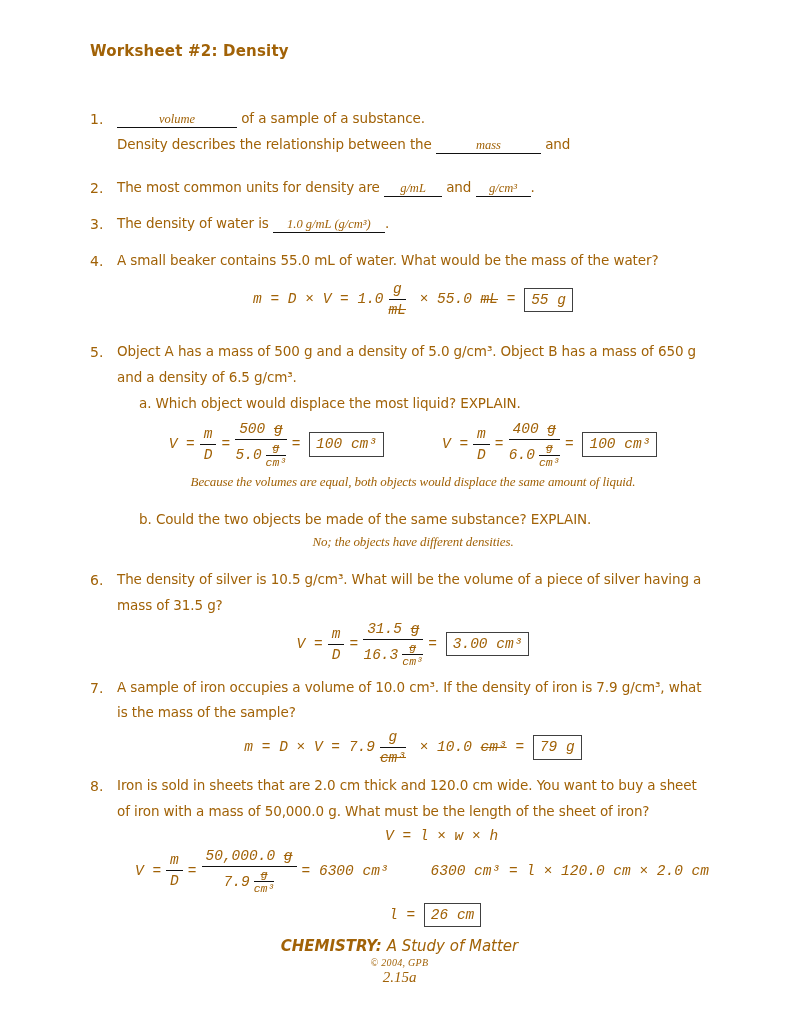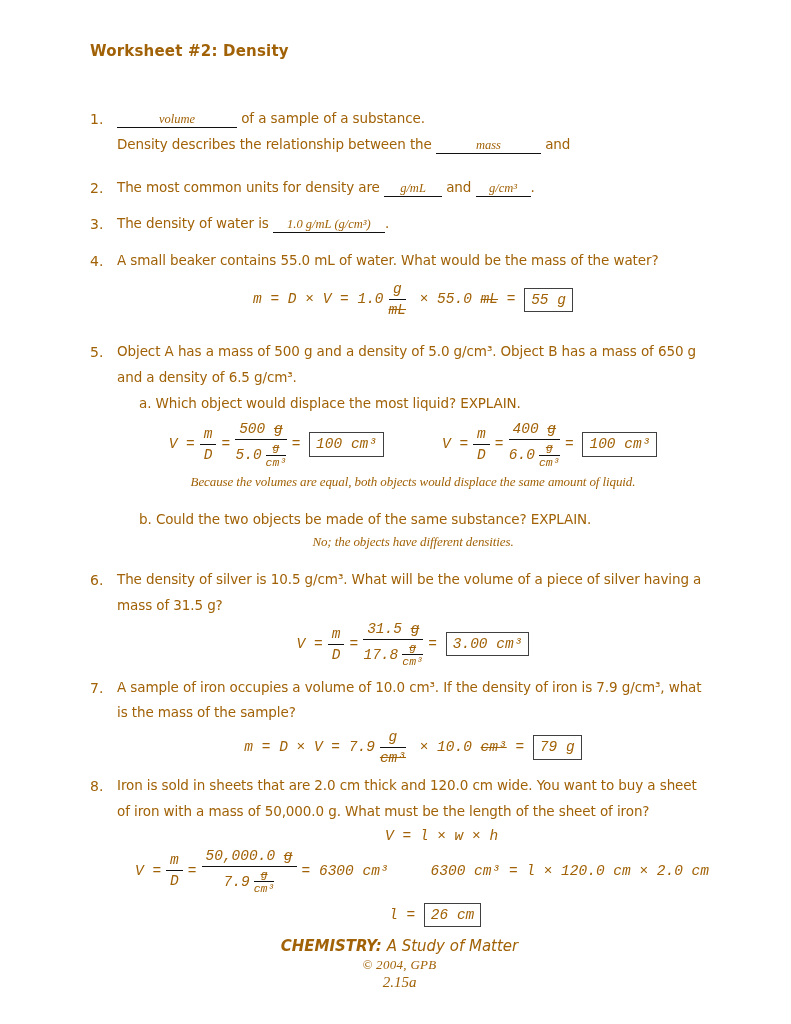--- a/index.html
+++ b/index.html
@@ -69,21 +69,21 @@
   
   .q8-formula { margin-left:268px; margin-top:2px; }
   .q8-workrow { display:flex; align-items:center; margin-left:18px; margin-top:2px; }
   .q8-solve { margin-left:42px; }
   .q8-length { margin-left:272px; margin-top:8px; }
 
   
   .footer { text-align:center; margin-top:10px;font-style:italic; }
   .brand { font-size:15px; }
   .brand .b { font-weight:bold; }
-  .copy { font-family:"Liberation Serif", serif; font-size:13px; margin-top:2px; letter-spacing:0.3px; }
+  .copy { font-family:"Liberation Serif", serif; font-size:10px; margin-top:2px; letter-spacing:0.3px; }
   .code { font-family:"Liberation Serif", serif; font-size:15px; margin-top:1px; }
 </style>
 </head>
 <body>
 
 <div class="page">
 
   <div class="header">
     <div class="title">Worksheet #2: Density</div>
   </div>
@@ -163,21 +163,21 @@
       </div>
       <div class="note">No; the objects have different densities.</div>
     </div>
   </div>
 
   <div class="q mb6">
     <div class="q-num">6.</div>
     <div class="q-body">
       <div>The density of silver is 10.5 g/cm³. What will be the volume of a piece of silver having a mass of 31.5 g?</div>
       <div class="eq eq-center mt2">
-        <span>V =</span><span class="frac"><span class="num">m</span><span class="den">D</span></span><span>=</span><span class="frac"><span class="num"><span>31.5</span> <span class="cancel">g</span></span><span class="den"><span>17.8</span><span class="minifrac"><span class="mnum cancel">g</span><span class="mden">cm³</span></span></span></span><span>=</span>
+        <span>V =</span><span class="frac"><span class="num">m</span><span class="den">D</span></span><span>=</span><span class="frac"><span class="num"><span>31.5</span> <span class="cancel">g</span></span><span class="den"><span>16.3</span><span class="minifrac"><span class="mnum cancel">g</span><span class="mden">cm³</span></span></span></span><span>=</span>
         <span class="boxed">3.00 cm³</span>
       </div>
     </div>
   </div>
 
   <div class="q mb6">
     <div class="q-num">7.</div>
     <div class="q-body">
       <div>A sample of iron occupies a volume of 10.0 cm³. If the density of iron is 7.9 g/cm³, what is the mass of the sample?</div>
       <div class="eq eq-center mt2">

